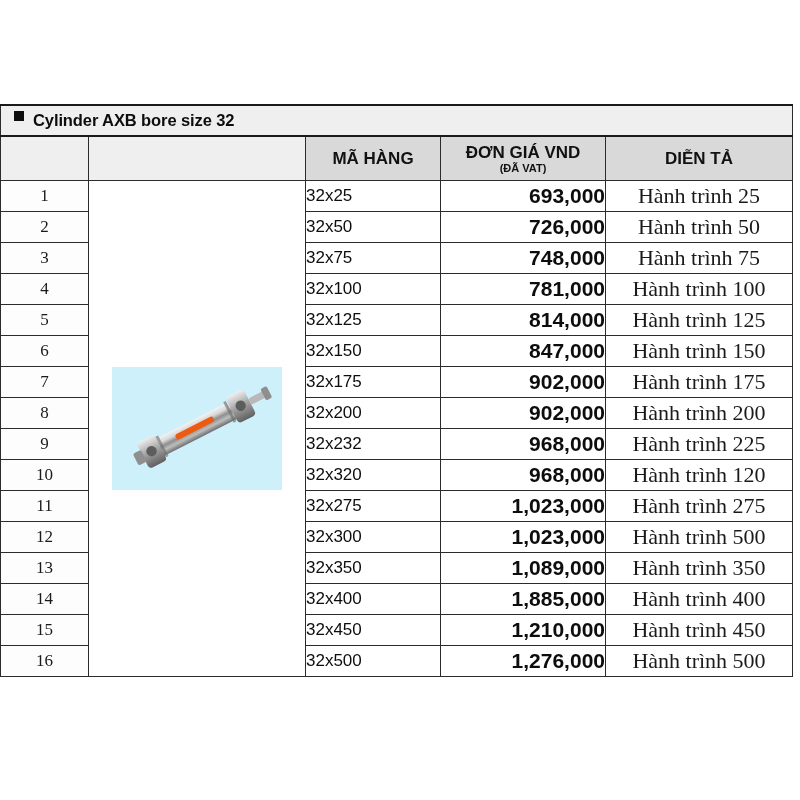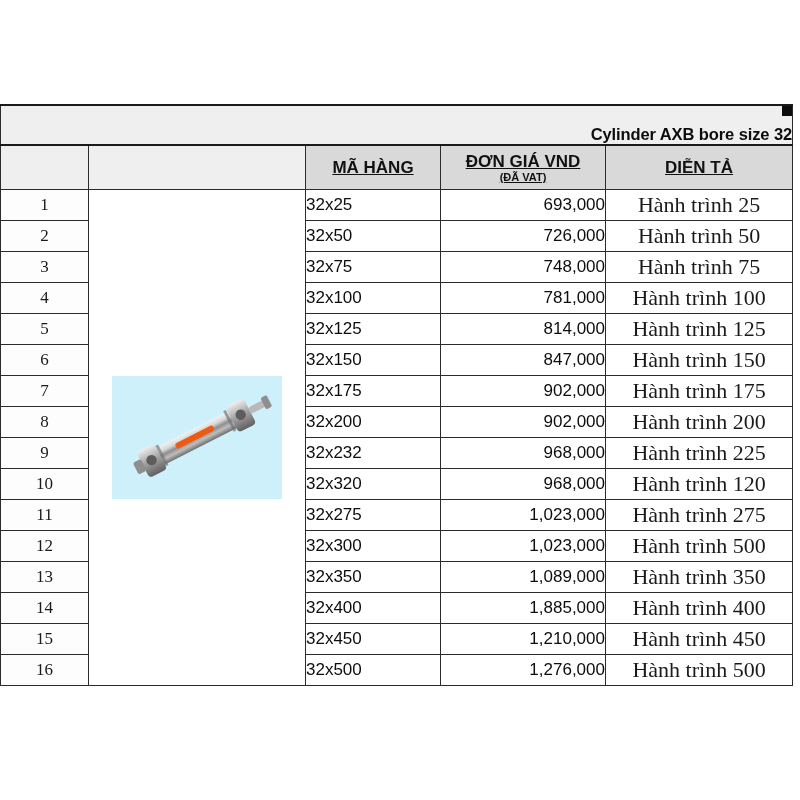--- a/index.html
+++ b/index.html
@@ -47,46 +47,44 @@
   tr.title-row td {
     background: #efefef;
     height: 31px;
     border-left: 1px solid #2b2b2b;
     border-right: 1px solid #2b2b2b;
     border-top: 2px solid #1a1a1a;
     border-bottom: 2px solid #1a1a1a;
   }
   .title-inner {
     display: flex;
-    align-items: flex-end;
+    align-items: flex-start;
     gap: 9px;
     padding-left: 13px;
     font-size: 16.5px;
     font-weight: bold;
     color: #0d0d0d;
     letter-spacing: -0.1px;
-    flex-direction: column;
   }
   .bullet-square {
     width: 10px;
     height: 10px;
     background: #0d0d0d;
     flex: 0 0 auto;
   }
 
   
   tr.head-row td {
     background: #d9d9d9;
     height: 44px;
     text-align: center;
     font-size: 17px;
     font-weight: bold;
     color: #111111;
     line-height: 1.12;
-    text-decoration: underline;
   }
   tr.head-row td.head-blank-no,
   tr.head-row td.head-blank-img {
     background: #efefef;
   }
   .head-sub {
     display: block;
     font-size: 11px;
     font-weight: bold;
   }
@@ -104,22 +102,22 @@
   td.cell-code {
     padding-left: 7px;
     font-size: 17px;
     font-weight: normal;
     color: #0d0d0d;
     white-space: nowrap;
   }
   td.cell-price {
     text-align: right;
     padding-right: 9px;
-    font-size: 17px;
-    font-weight: normal;
+    font-size: 21px;
+    font-weight: bold;
     color: #0d0d0d;
     white-space: nowrap;
   }
   td.cell-desc {
     text-align: center;
     font-family: "Liberation Serif", serif;
     font-size: 22px;
     color: #1a1a1a;
     white-space: nowrap;
   }

